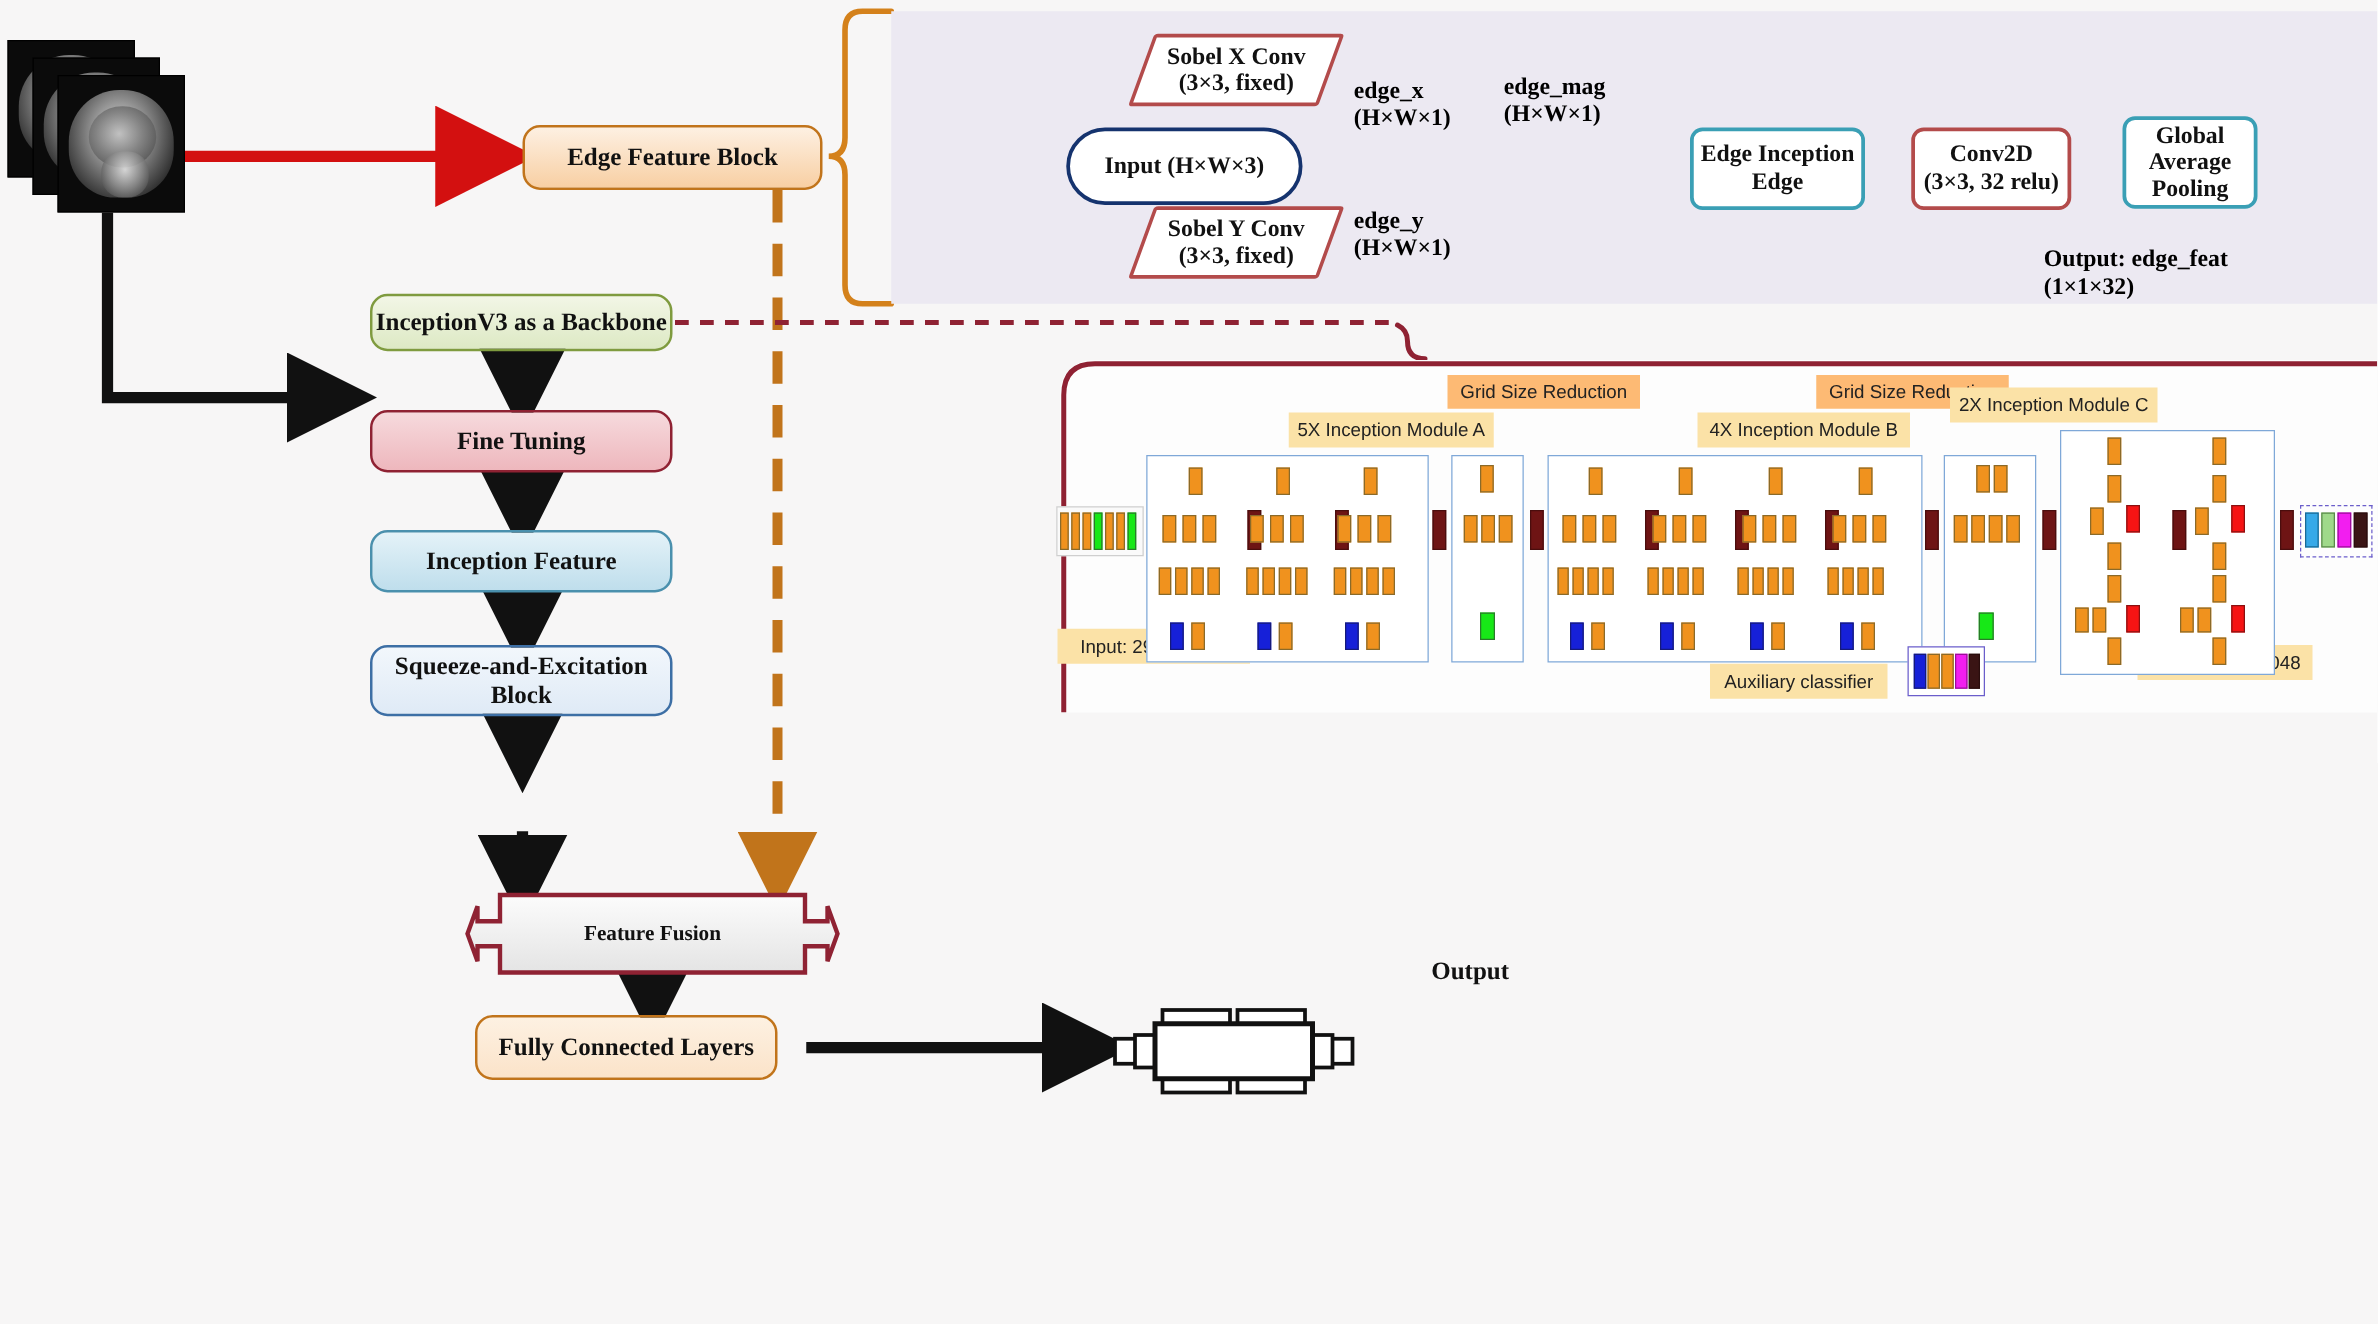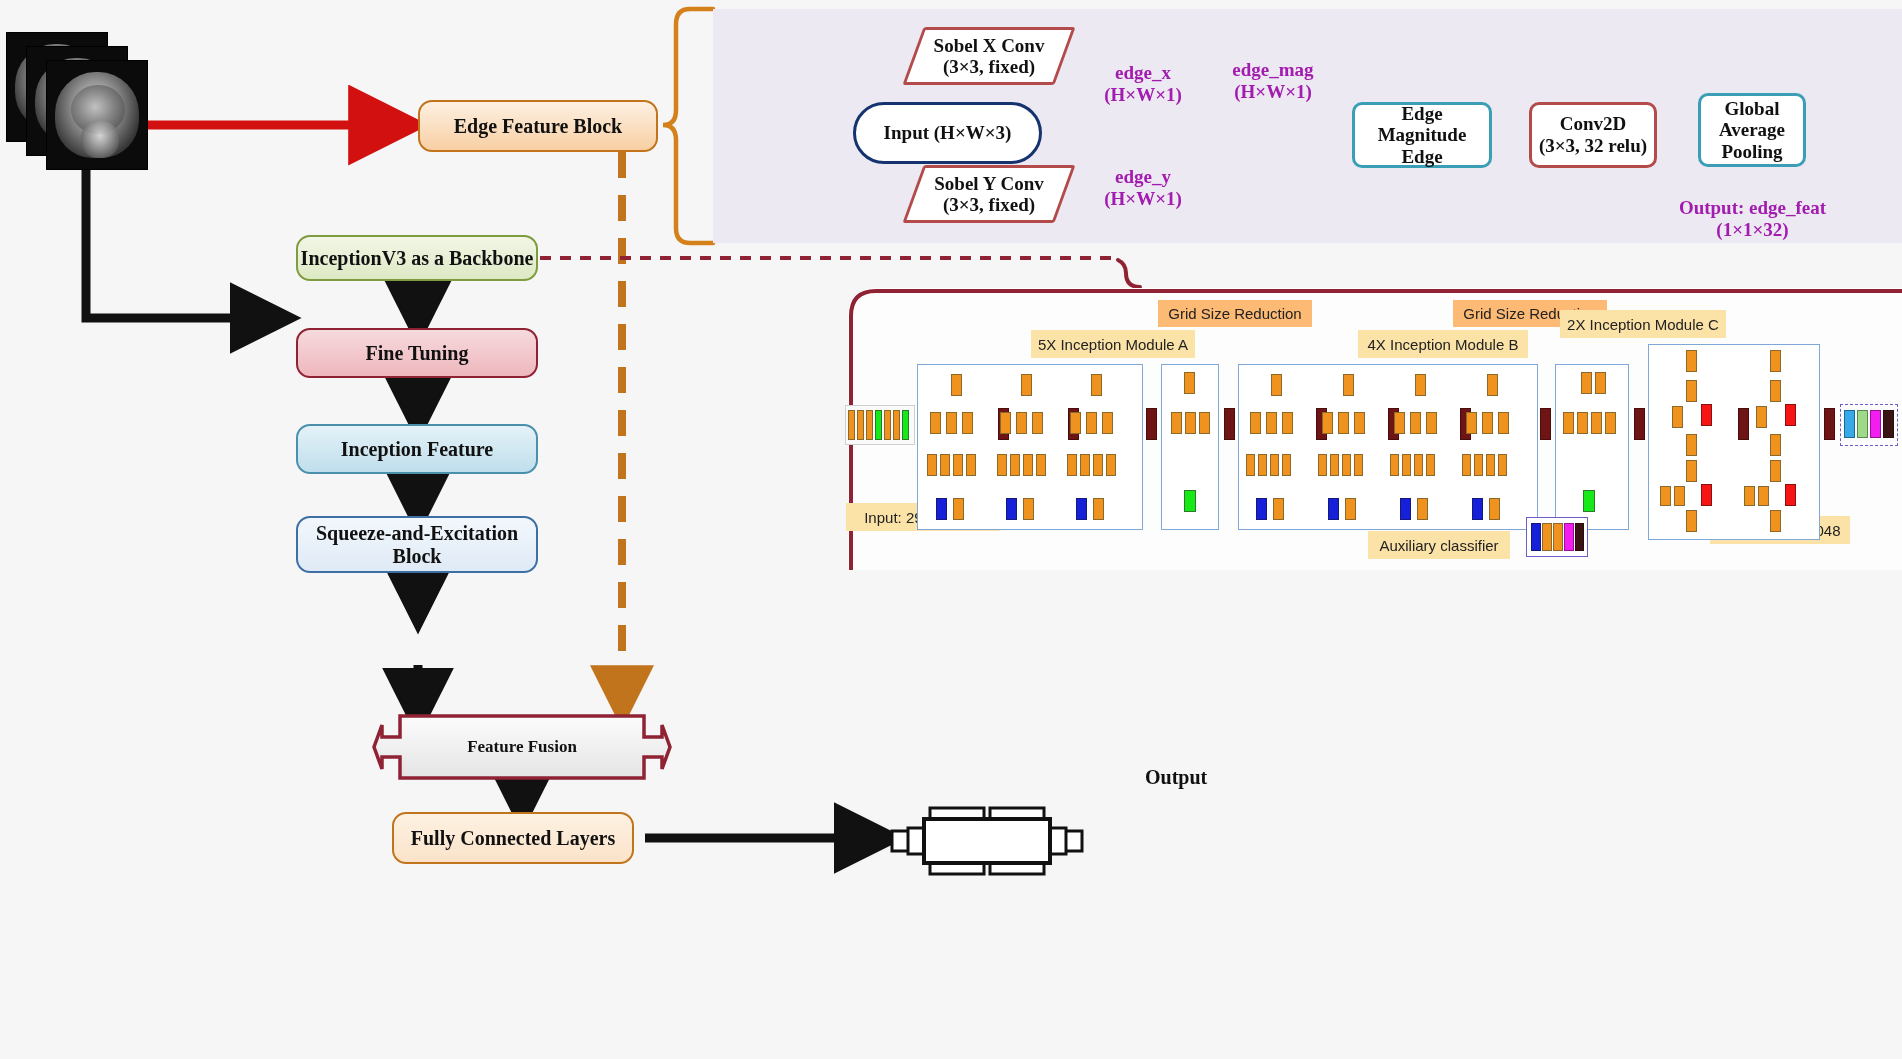--- a/index.html
+++ b/index.html
@@ -33,22 +33,22 @@
         font-size:19px;line-height:1.14;font-family:"Liberation Serif",serif;color:#111;}
   .ebox.pill{border:3px solid #15336e;border-radius:40px;}
   .ebox.rect-t{border:3px solid #3a9fb5;border-radius:10px;}
   .ebox.rect-r{border:3px solid #b34b4b;border-radius:10px;}
   .par{position:absolute;}
   .par .skew{position:absolute;inset:0;background:#fff;border:3px solid #b34b4b;
         transform:skewX(-20deg);border-radius:3px;}
   .par .txt{position:absolute;inset:0;display:flex;flex-direction:column;align-items:center;
         justify-content:center;font-weight:bold;font-size:19px;line-height:1.12;
         font-family:"Liberation Serif",serif;color:#111;}
-  .elbl{position:absolute;font-weight:bold;font-size:19px;line-height:1.15;text-align:center;
-        font-family:"Liberation Serif",serif;color:#a21caf;}
+  .elbl{position:absolute;font-weight:bold;font-size:19px;line-height:1.15;text-align:left;
+        font-family:"Liberation Serif",serif;color:#000000;}
 
   
   #incep-panel{position:absolute;background:#fdfdfd;}
   .tag{position:absolute;box-sizing:border-box;display:flex;align-items:center;
        justify-content:center;font-family:"Liberation Sans",sans-serif;font-size:15px;
        color:#222;text-align:center;}
   .tag.yellow{background:#fbe2a7;}
   .tag.blue{background:#fdba74;}
   .modbox{position:absolute;box-sizing:border-box;border:1.5px solid #7fa8d8;background:#fff;}
   .blk{position:absolute;box-sizing:border-box;border:1px solid #8a6a2a;}
@@ -197,21 +197,21 @@
     <div class="elbl" style="left:370px;top:157px;width:120px;">
       <div>edge_y</div>
       <div>(H×W×1)</div>
     </div>
     <div class="elbl" style="left:490px;top:50px;width:140px;">
       <div>edge_mag</div>
       <div>(H×W×1)</div>
     </div>
 
     <div class="ebox rect-t" style="left:639px;top:93px;width:140px;height:66px;flex-direction:column;">
-      <span>Edge Magnitude</span>
+      <span>Edge Inception</span>
       <span>Edge</span>
     </div>
 
     <div class="ebox rect-r" style="left:816px;top:93px;width:128px;height:66px;flex-direction:column;">
       <span>Conv2D</span>
       <span>(3×3, 32 relu)</span>
     </div>
 
     <div class="ebox rect-t" style="left:985px;top:84px;width:108px;height:74px;flex-direction:column;">
       <span>Global</span>
@@ -460,21 +460,21 @@
       <defs>
         <linearGradient id="ffg" x1="0" y1="0" x2="0" y2="1">
           <stop offset="0%" stop-color="#fcfcfc"></stop>
             <stop offset="100%" stop-color="#e4e4e4"></stop>
         </linearGradient>
       </defs>
     </svg>
     <div class="fusion-label">Feature Fusion</div>
   </div>
 
-  <div class="box pipe fcl" style="left:392px;top:812px;width:242px;height:52px;">
+  <div class="box pipe fcl" style="left:380px;top:812px;width:242px;height:52px;">
     <span>Fully Connected Layers</span>
   </div>
 
   <div class="out-title" style="left:1145px;top:766px;">
     <span>Output</span>
   </div>
   <svg style="position:absolute;left:884px;top:795px;width:206px;height:92px;" viewBox="0 0 206 92">
     <rect x="8" y="36" width="38" height="20" fill="#fff" stroke="#111" stroke-width="3"></rect>
     <rect x="24" y="33" width="22" height="26" fill="#fff" stroke="#111" stroke-width="3"></rect>
     <rect x="160" y="36" width="38" height="20" fill="#fff" stroke="#111" stroke-width="3"></rect>

